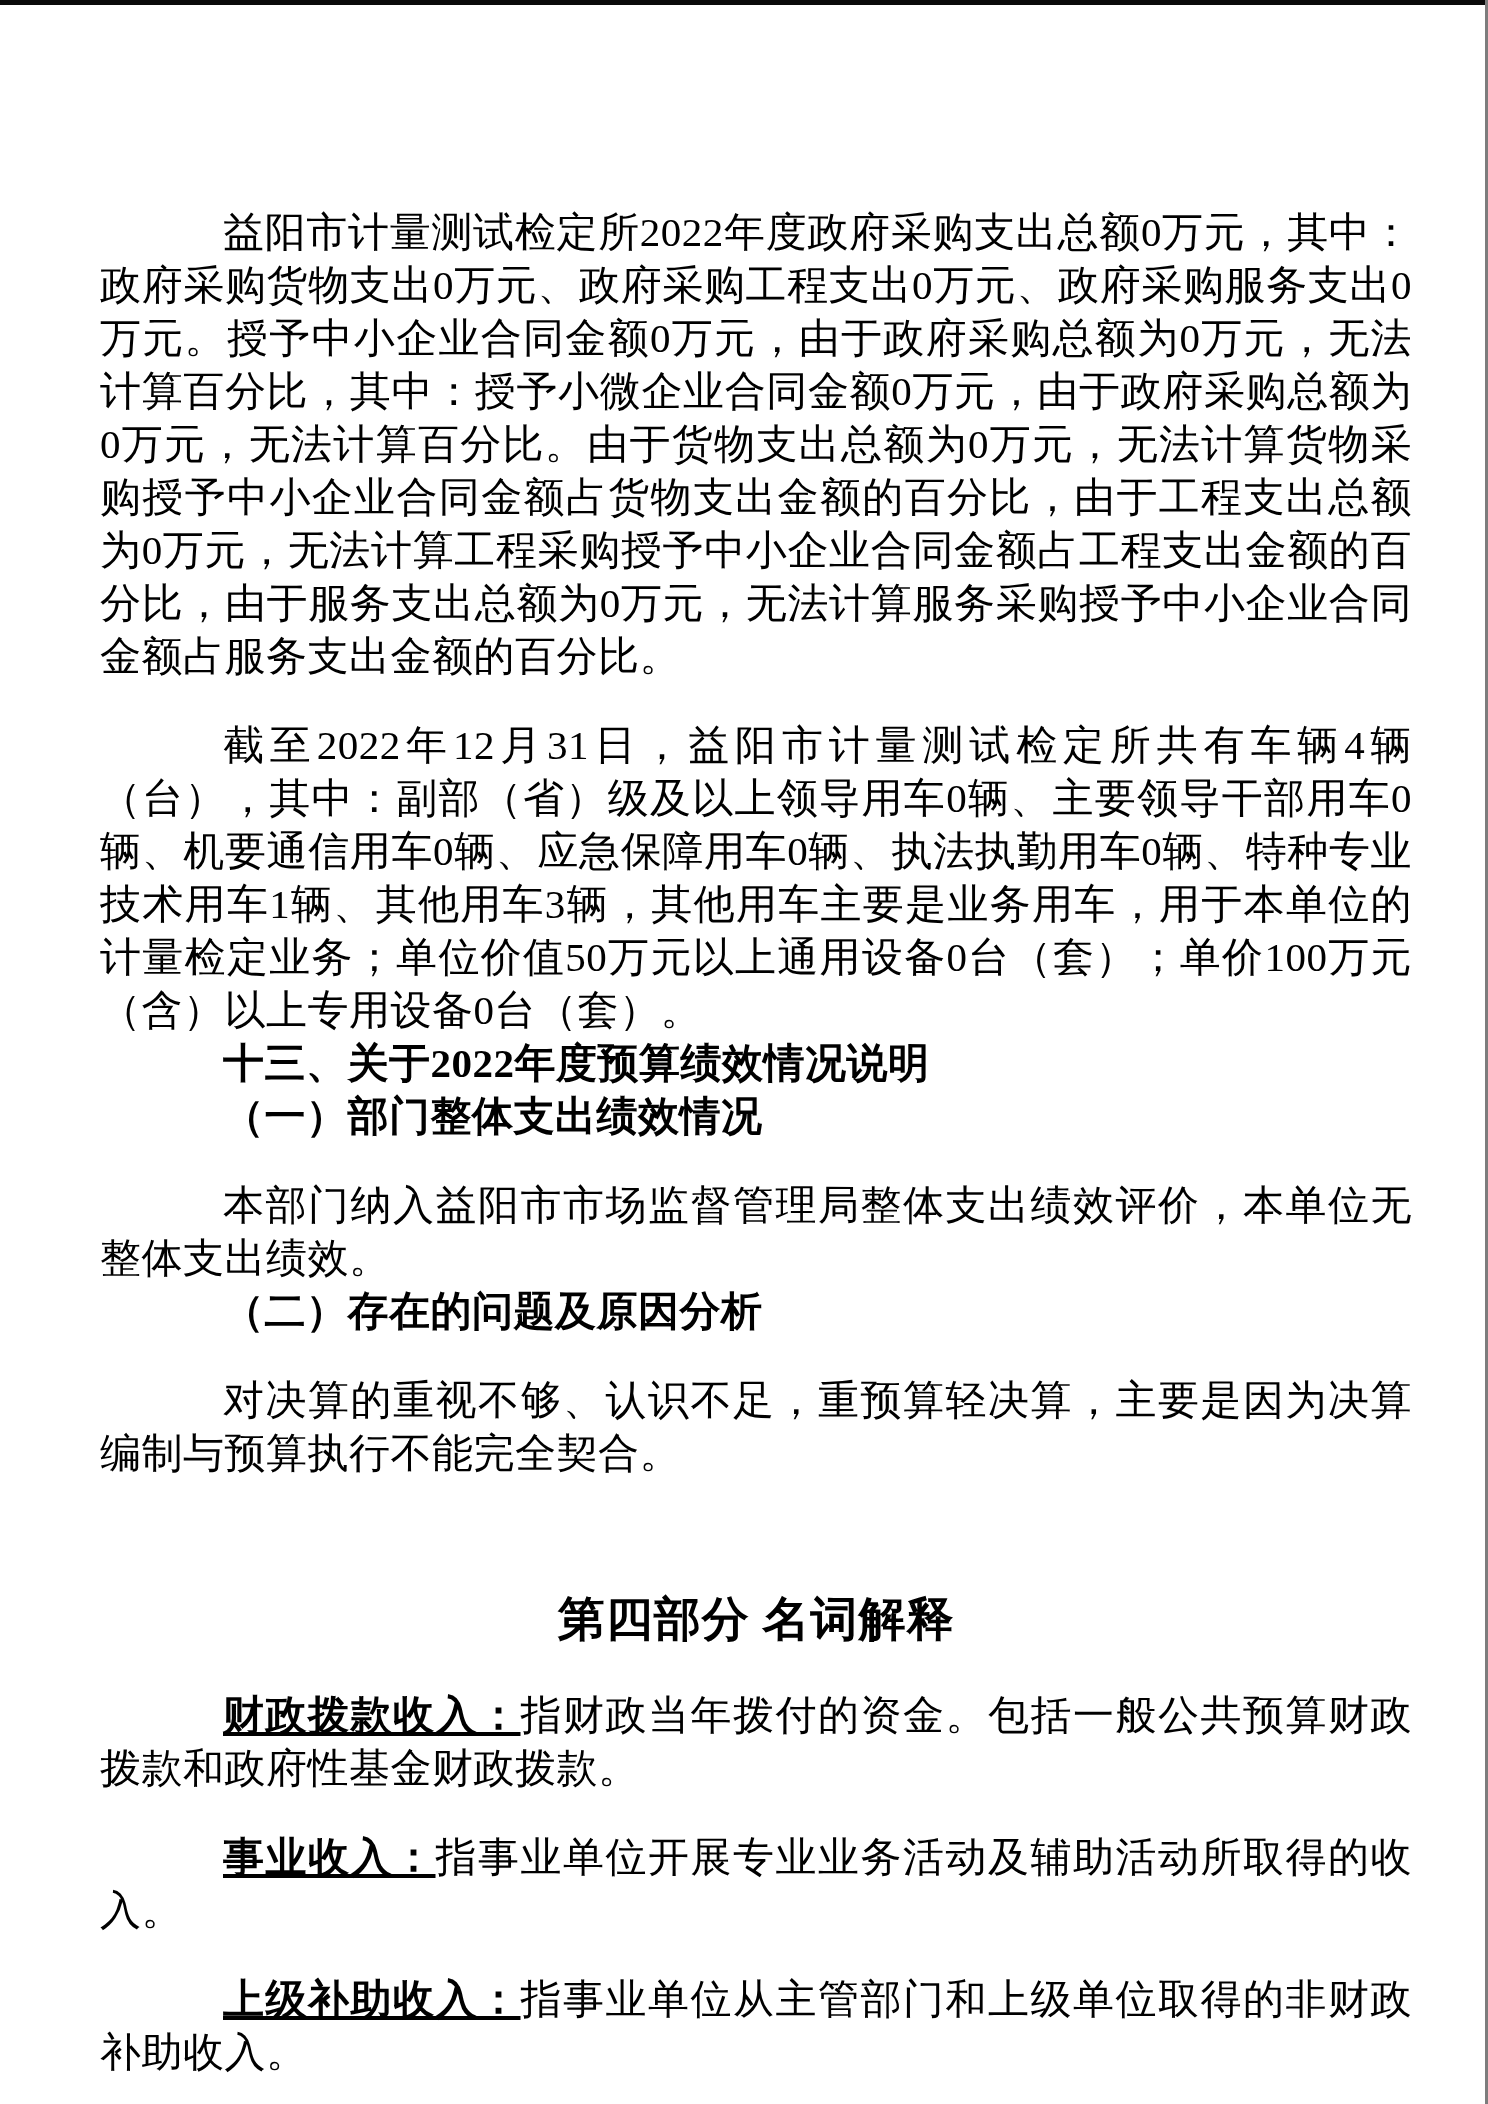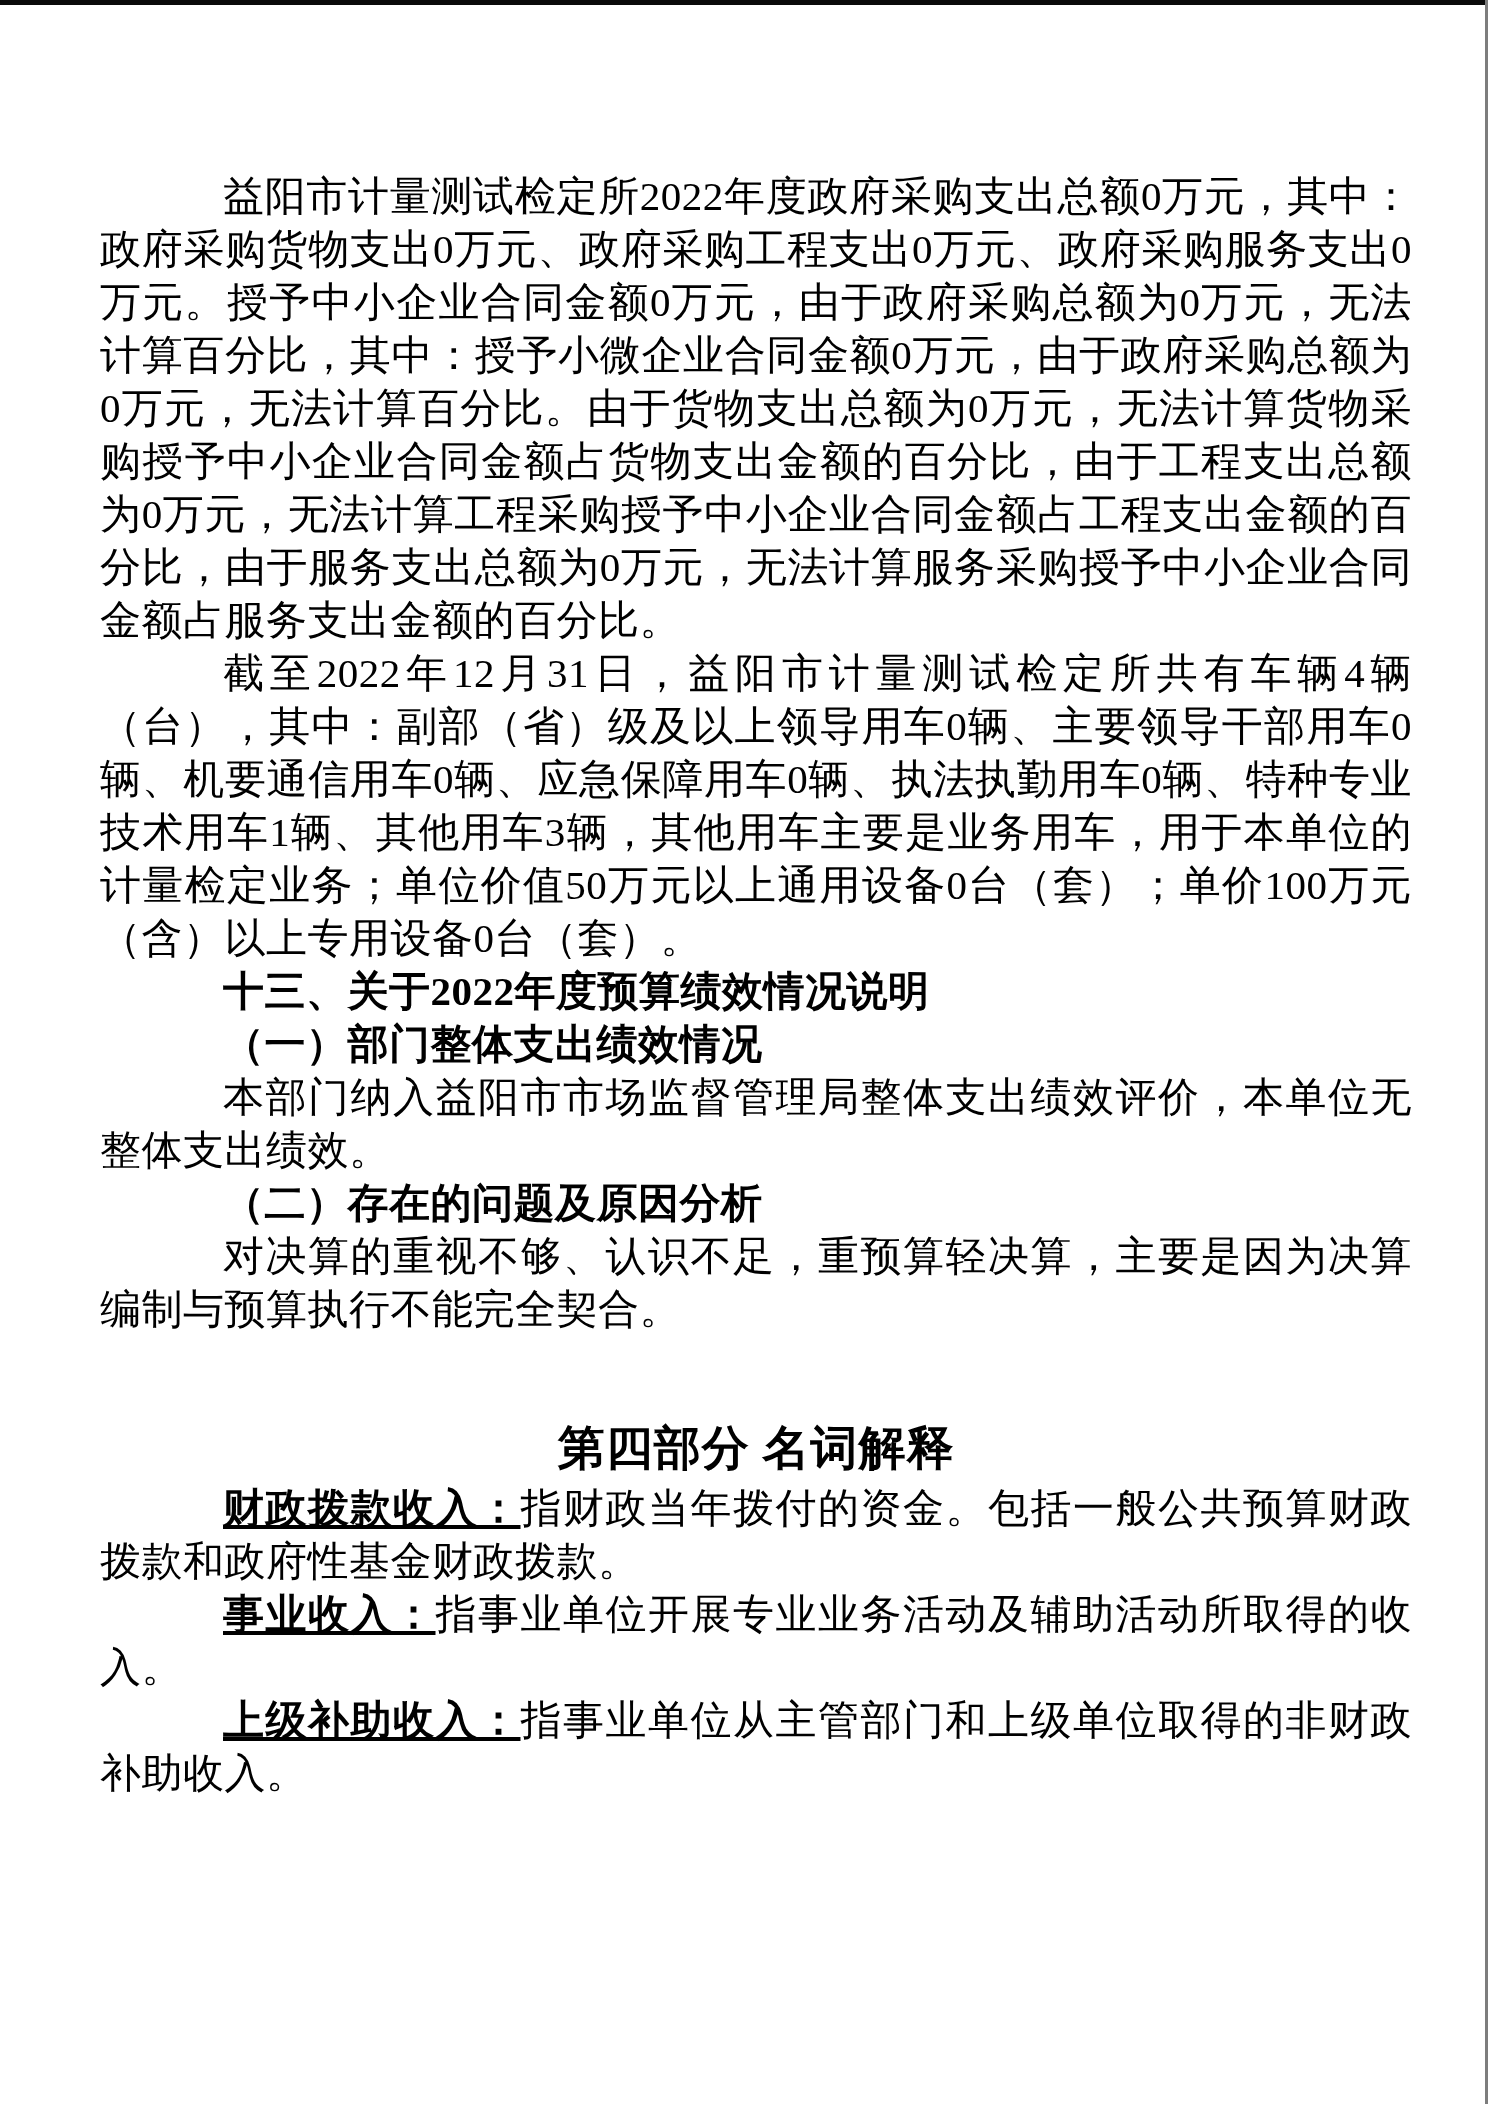--- a/index.html
+++ b/index.html
@@ -31,32 +31,33 @@
     left: 100px;
     top: 170px;
     width: 1312px;
     font-size: 41px;
     line-height: 53px;
     text-align: justify;
     letter-spacing: 0.5px;
   }
   .para {
     text-indent: 123px;
+    margin-top: 36px;
   }
   .heading {
     font-weight: bold;
     text-indent: 123px;
   }
   .section-title {
     font-weight: bold;
     font-size: 47px;
     line-height: 68px;
     text-align: center;
     text-indent: 0;
-    margin-top: 78px;
+    margin-top: 105px;
     letter-spacing: 1px;
   }
   .term { font-weight: bold; text-decoration: underline; }
 </style>
 </head>
 <body>
 
 <div class="page" style="background: rgb(255, 255, 255);">
   <div class="top-bar" style="background: rgb(10, 10, 10);"></div>
   <div class="right-bar" style="background: rgb(125, 125, 125);"></div>

